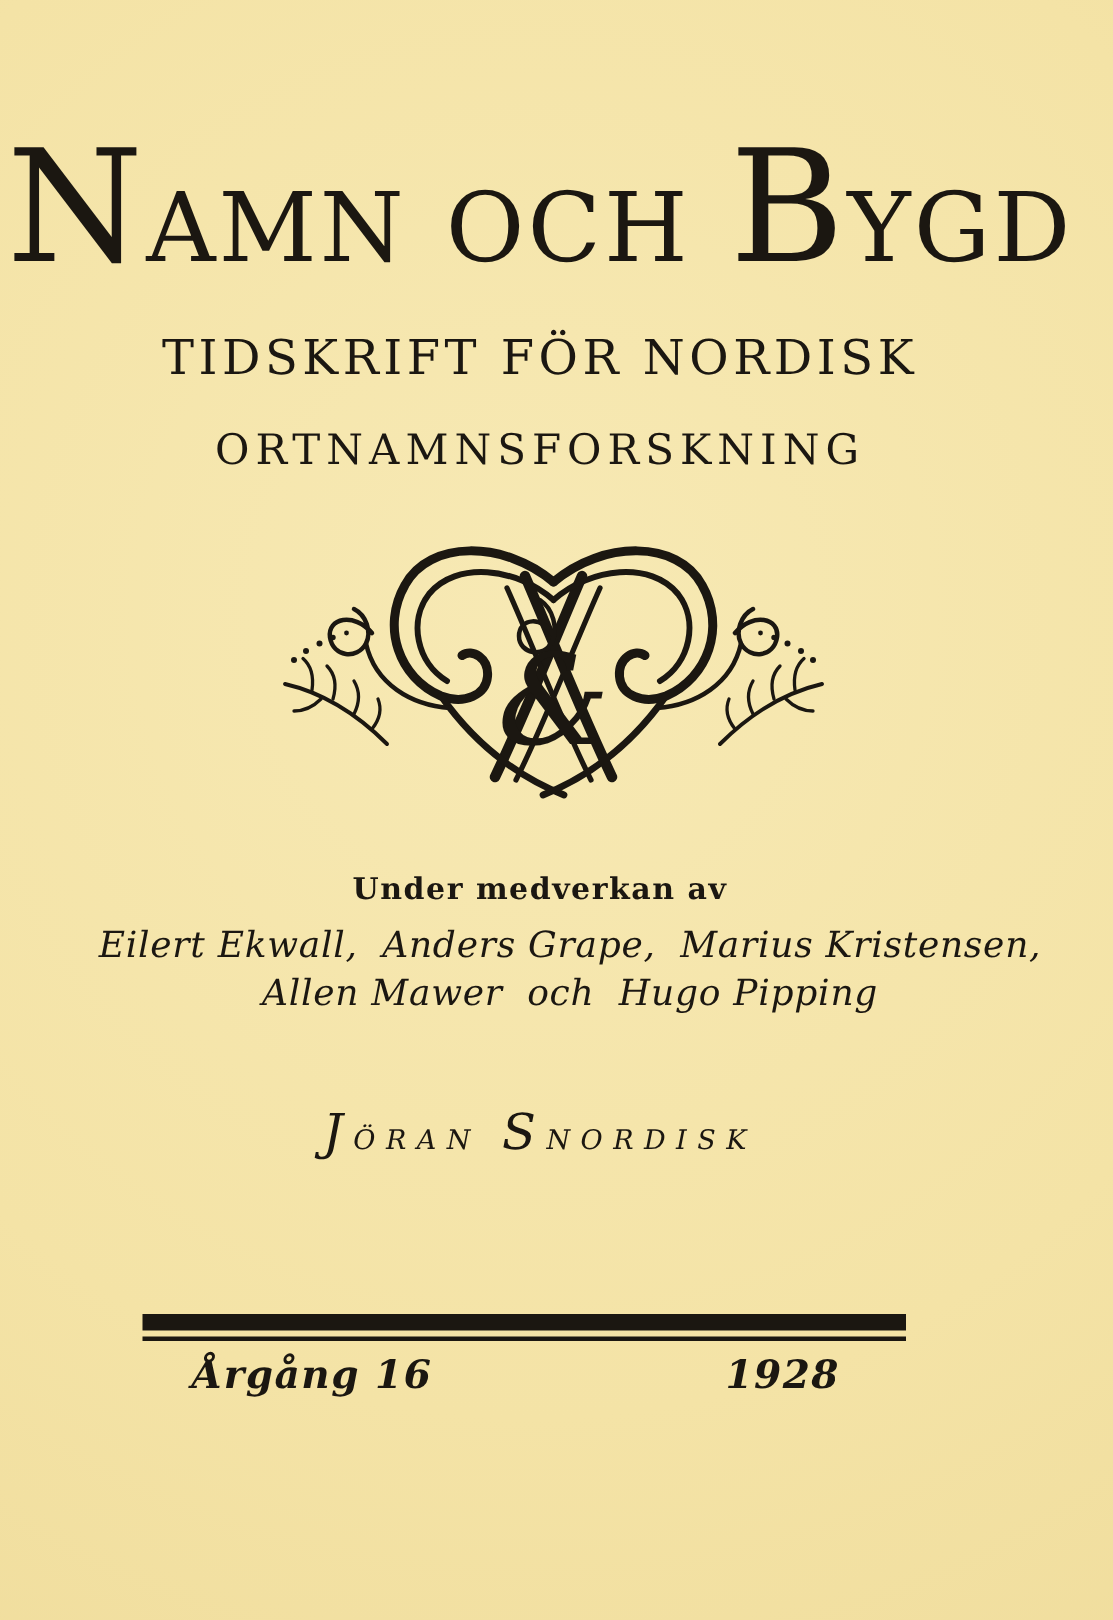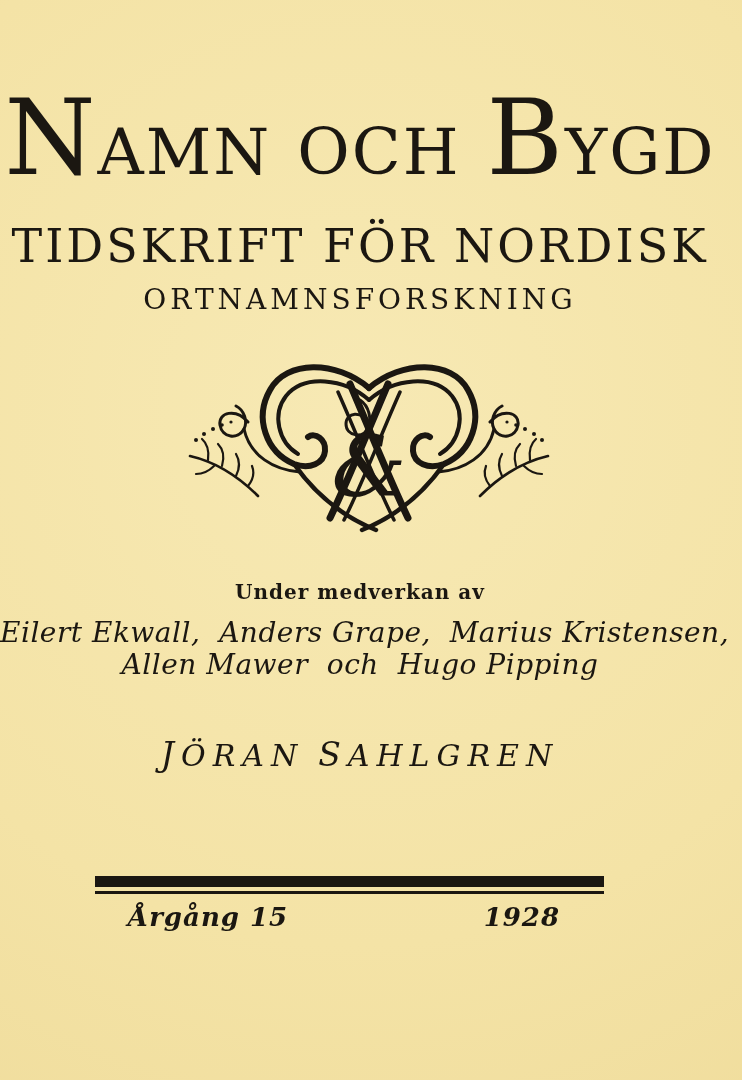--- a/index.html
+++ b/index.html
@@ -16,36 +16,36 @@
     position:relative;width:742px;height:1080px;
     background:radial-gradient(ellipse 130% 90% at 48% 38%, #f7e9b4 0%, #f4e3a6 55%, #eeda98 100%);
     color:var(--ink);
   }
   .centerband{position:absolute;left:0;width:720px;text-align:center;}
   
   .title{top:86px;letter-spacing:2px;white-space:nowrap;line-height:1;}
   .title .big{font-size:104px;}
   .title .small{font-size:64px;}
   .title .gap{display:inline-block;width:26px;}
-  .subtitle1{top:219px;font-size:46px;letter-spacing:3px;white-space:nowrap;}
+  .subtitle1{top:219px;font-size:32px;letter-spacing:3px;white-space:nowrap;}
   .subtitle2{top:283px;font-size:28px;letter-spacing:4px;white-space:nowrap;}
   
   .monogram{position:absolute;left:178px;top:358px;}
   .monogram svg{display:block;}
   .mono-stroke{fill:none;stroke:var(--ink);stroke-linecap:round;}
   
   .small-head{font-size:20px;font-weight:bold;letter-spacing:1px;white-space:pre;}
   .contrib-head{top:580px;}
-  .contrib-line{font-size:28px;font-style:italic;white-space:pre;letter-spacing:.5px;}
+  .contrib-line{font-size:24px;font-style:italic;white-space:pre;letter-spacing:.5px;padding-left:20px;}
   .contrib1{top:616px;}
   .contrib2{top:648px;}
   .editor-head{top:701px;}
   .editor-name{top:735px;font-style:italic;letter-spacing:7px;white-space:nowrap;line-height:1.2;}
   .editor-name .big{font-size:33px;}
-  .editor-name .small{font-size:30px;}
+  .editor-name .small{font-size:18px;}
   .editor-name .gap{display:inline-block;width:14px;}
   
   .rule-thick{position:absolute;left:95px;top:876px;width:509px;height:11px;background:var(--ink);}
   .rule-thin{position:absolute;left:95px;top:891px;width:509px;height:3px;background:var(--ink);}
   
   .issue-line{
     position:absolute;left:128px;top:902px;width:432px;
     display:flex;justify-content:space-between;align-items:baseline;
     font-size:26px;font-style:italic;font-weight:bold;letter-spacing:1px;
   }
@@ -117,24 +117,24 @@
         <text x="191" y="138" text-anchor="middle" font-family="DejaVu Serif, Liberation Serif, serif" font-style="italic" font-size="84" fill="#1b1711">&amp;</text>
       </g>
     </svg>
   </div>
 
   <div class="centerband small-head contrib-head">Under medverkan av</div>
   <div class="centerband contrib-line contrib1">Eilert Ekwall,  Anders Grape,  Marius Kristensen,</div>
   <div class="centerband contrib-line contrib2">Allen Mawer  och  Hugo Pipping</div>
 
   <div class="centerband editor-name">
-    <span class="big">J</span><span class="small">ÖRAN</span><span class="gap"></span><span class="big">S</span><span class="small">AHLGREN</span>
+    <span class="big">J</span><span class="small">ÖRAN</span><span class="gap"></span><span class="big">S</span><span class="small">NORDISK</span>
   </div>
 
   <div class="rule-thick"></div>
   <div class="rule-thin"></div>
 
   <div class="issue-line">
-    <span>Årgång 15</span>
+    <span>Årgång 16</span>
     <span>1928</span>
   </div>
 
 </div>
 
 </body></html>

